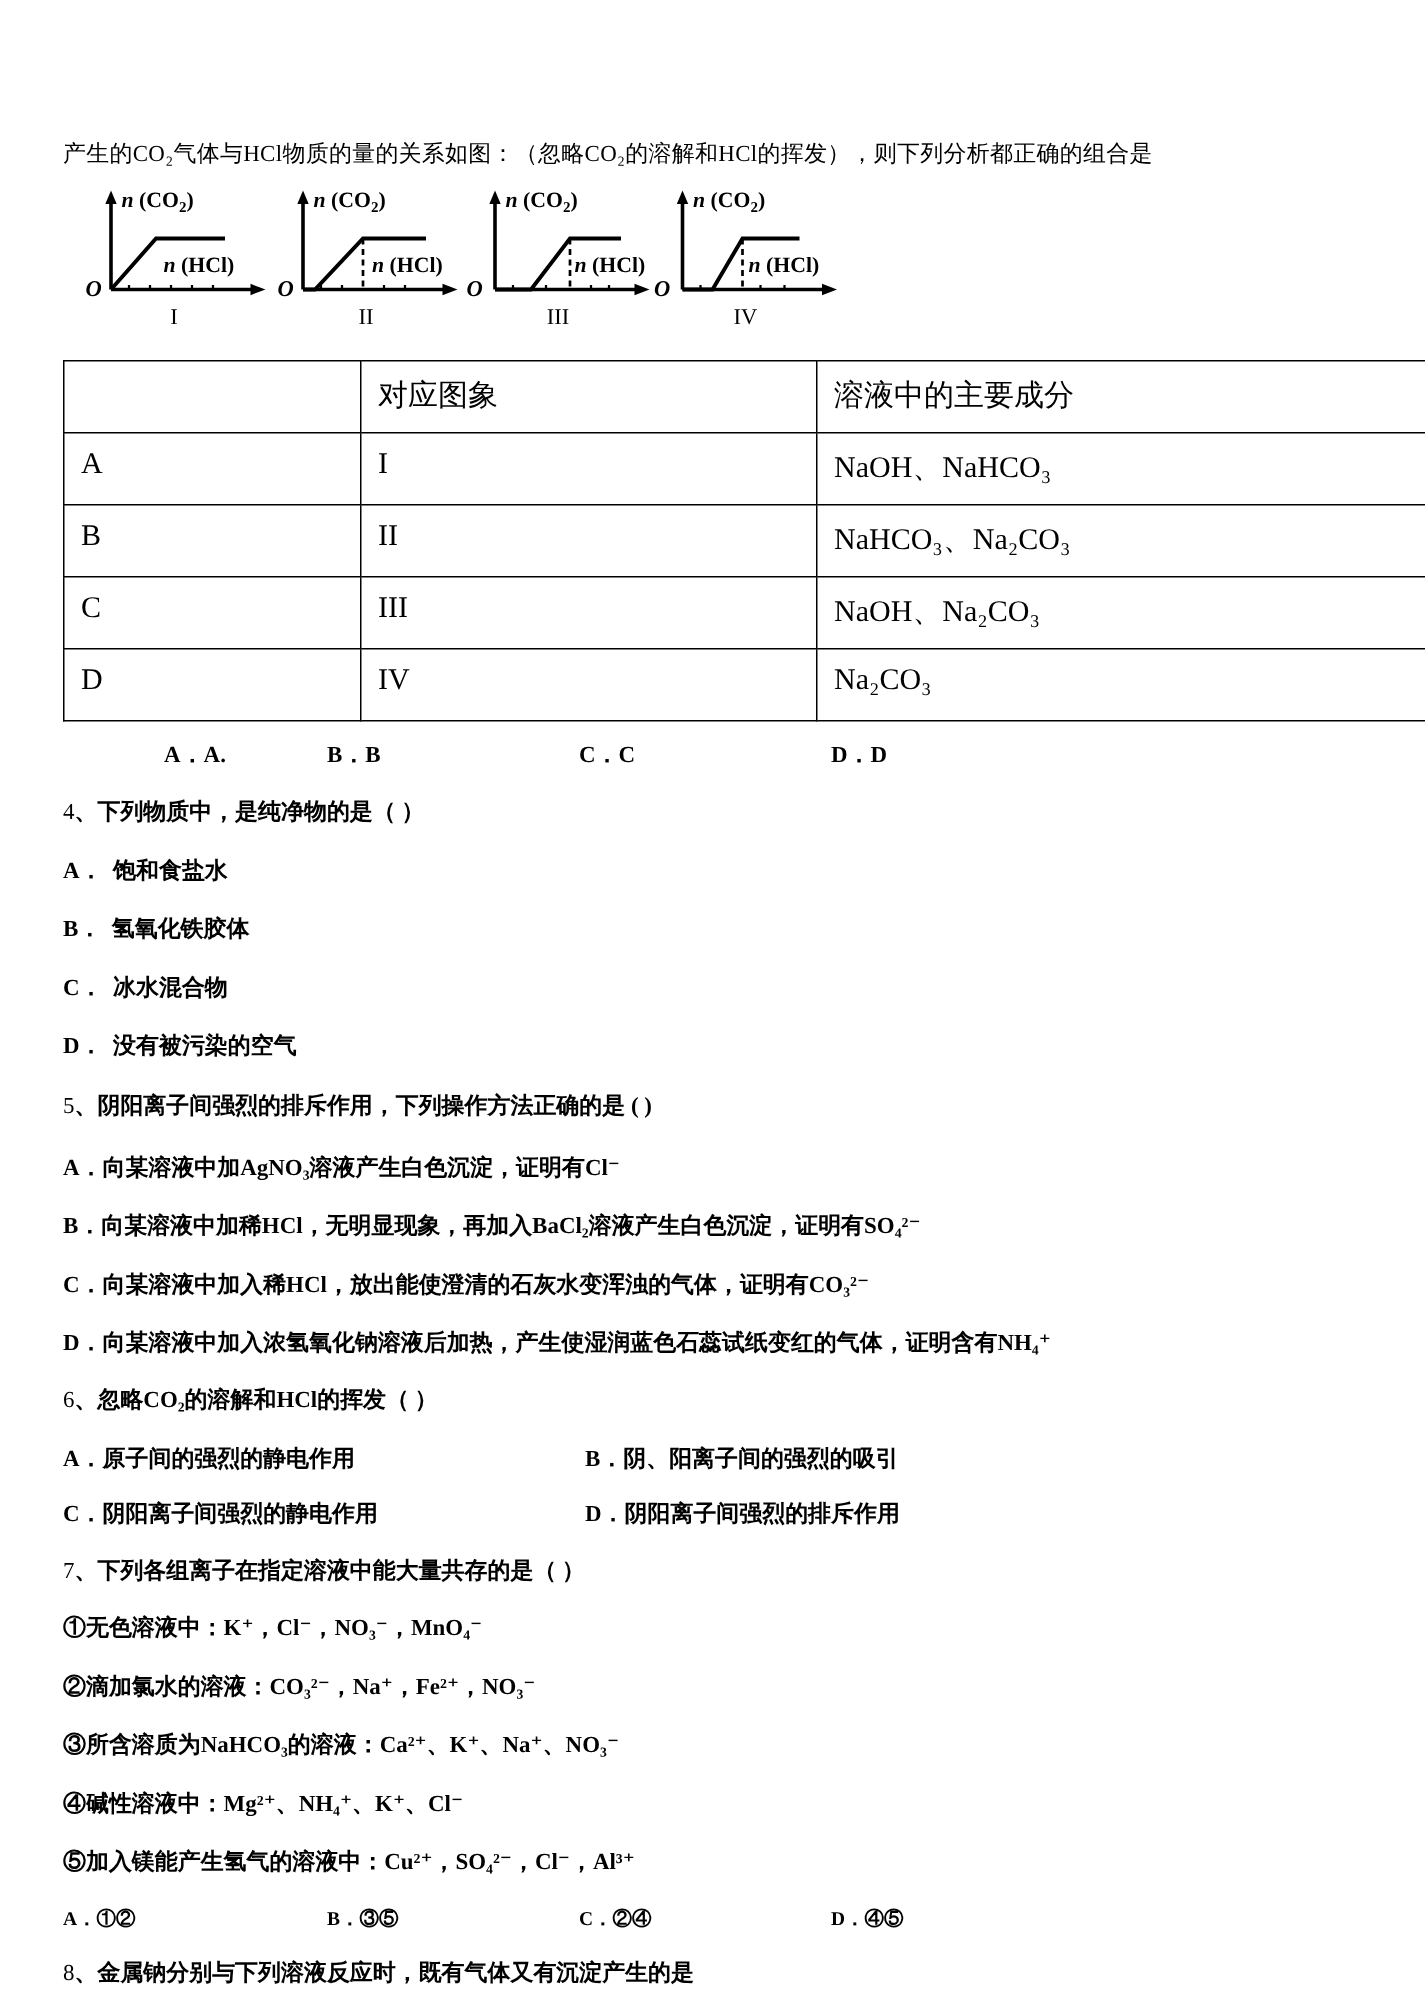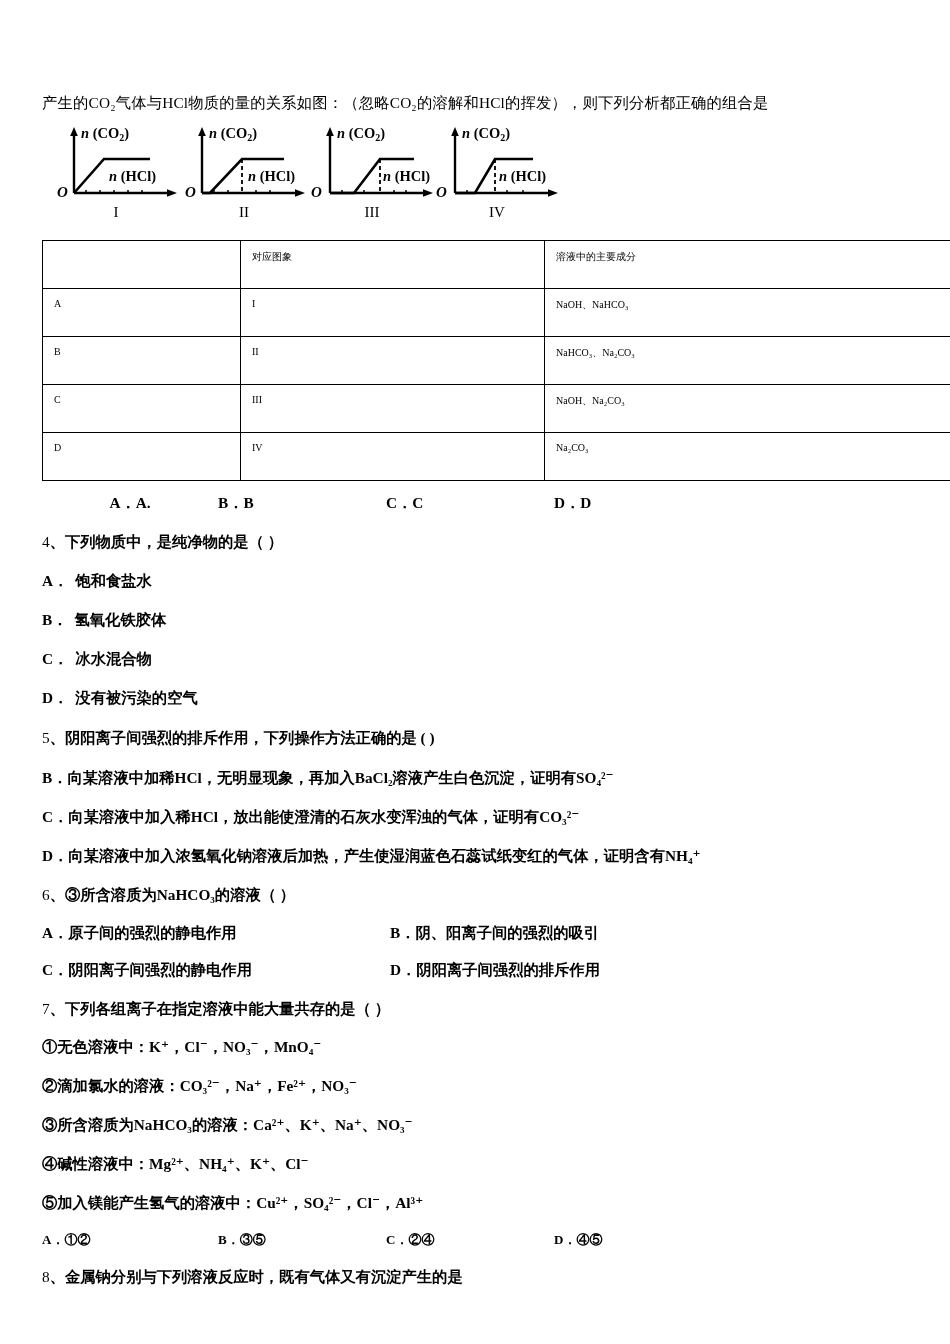--- a/index.html
+++ b/index.html
@@ -84,21 +84,21 @@
   
   table.qtable {
     border-collapse: collapse;
     width: 871px;
     margin-top: 21px;
     table-layout: fixed;
   }
   table.qtable td {
     border: 1.1px solid #000000;
     padding: 9px 10px 9px 11px;
-    font-size: 10px;
+    font-size: 20px;
     vertical-align: top;
     height: 29px;
     font-family: "Liberation Serif", serif;
   }
   table.qtable td.c1 { width: 176px; }
   table.qtable td.c2 { width: 282px; }
   table.qtable td.c3 { width: 413px; }
   .roman { font-family: "Liberation Serif", serif; }
 
   .ansrow {
@@ -288,31 +288,34 @@
       <span class="lab">C．</span><span>冰水混合物</span>
     </div>
     <div class="opt">
       <span class="lab">D．</span><span>没有被污染的空气</span>
     </div>
 
     <div class="qnum-line">
       <span class="qn">5</span><span>、阴阳离子间强烈的排斥作用，下列操作方法正确的是   (    )</span>
     </div>
     <div class="q5opt">
+      <span class="lab">A．</span><span>向某溶液中加AgNO₃溶液产生白色沉淀，证明有Cl⁻</span>
+    </div>
+    <div class="q5opt">
       <span class="lab">B．</span><span>向某溶液中加稀HCl，无明显现象，再加入BaCl₂溶液产生白色沉淀，证明有SO₄²⁻</span>
     </div>
     <div class="q5opt">
       <span class="lab">C．</span><span>向某溶液中加入稀HCl，放出能使澄清的石灰水变浑浊的气体，证明有CO₃²⁻</span>
     </div>
     <div class="q5opt">
       <span class="lab">D．</span><span>向某溶液中加入浓氢氧化钠溶液后加热，产生使湿润蓝色石蕊试纸变红的气体，证明含有NH₄⁺</span>
     </div>
 
     <div class="qnum-line">
-      <span class="qn">6</span><span>、③所含溶质为NaHCO₃的溶液（  ）</span>
+      <span class="qn">6</span><span>、忽略CO₂的溶解和HCl的挥发（  ）</span>
     </div>
     <div class="q6row">
       <div class="left">
         <span class="lab">A．</span><span>原子间的强烈的静电作用</span>
       </div>
       <div>
         <span class="lab">B．</span><span>阴、阳离子间的强烈的吸引</span>
       </div>
     </div>
     <div class="q6row">

